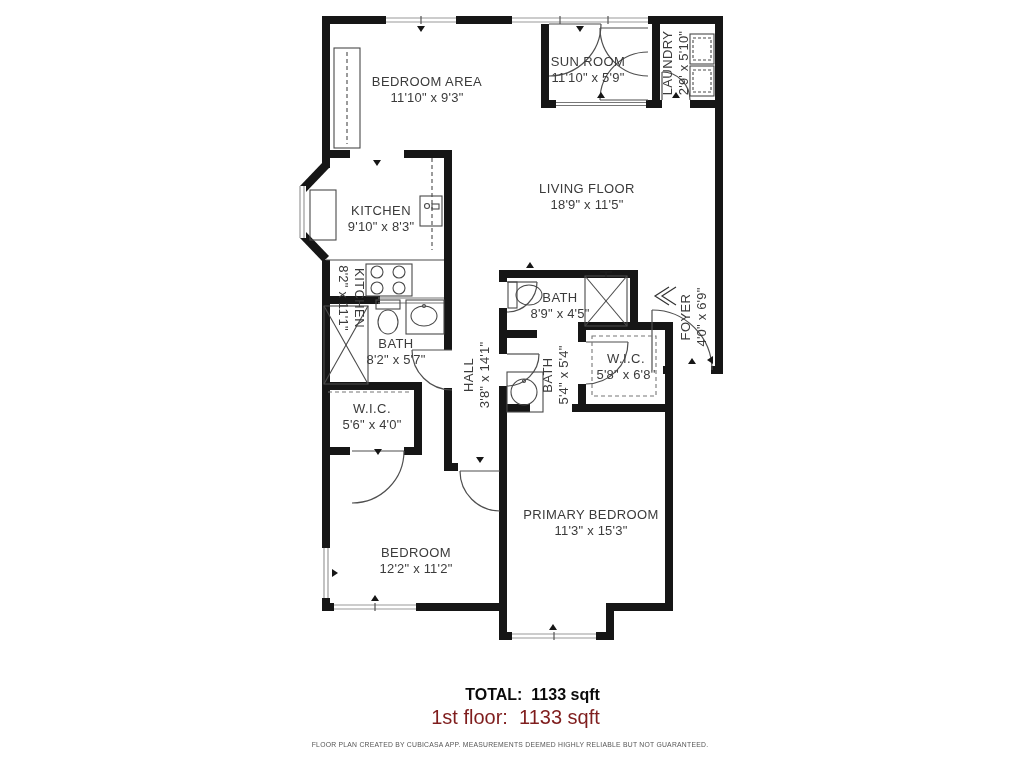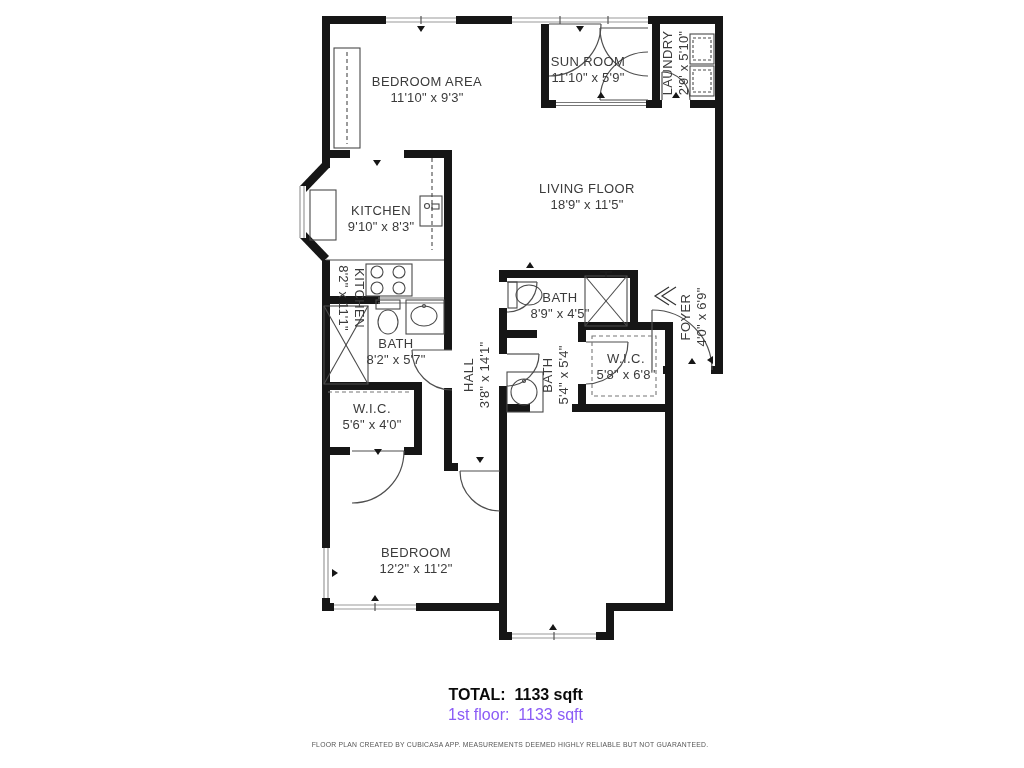--- a/index.html
+++ b/index.html
@@ -8,21 +8,21 @@
   .plan-svg{position:absolute;left:0;top:0;}
   .rl{position:absolute;transform:translate(-50%,-50%);text-align:center;
       color:#3b3b3b;white-space:nowrap;line-height:1.25;}
   .rl .n{font-size:13px;letter-spacing:.4px;}
   .rl .d{font-size:13px;letter-spacing:.2px;}
   .rl.v{transform:translate(-50%,-50%) rotate(-90deg);}
   .rl.vcw{transform:translate(-50%,-50%) rotate(90deg);}
   .totals{position:absolute;left:510px;top:686px;transform:translateX(-50%);
           text-align:right;color:#111;}
   .totals .t1{font-size:16px;font-weight:bold;color:#0a0a0a;}
-  .totals .t2{font-size:16px;color:#8b5cf6;margin-top:2px;margin-left:11px;}
+  .totals .t2{font-size:20px;color:#7f1d1d;margin-top:2px;margin-left:11px;}
   .disclaimer{position:absolute;left:510px;top:741px;transform:translateX(-50%);
               font-size:6.8px;color:#555;letter-spacing:.25px;white-space:nowrap;}
   .watermark{position:absolute;left:2px;top:714px;font-size:27px;color:#e2e2e2;
              letter-spacing:1px;text-shadow:1px 1px 0 #f5f5f5, -1px -1px 0 #d6d6d6;}
 </style>
 </head>
 <body>
 
 <div class="page">
 
@@ -320,20 +320,24 @@
     <div class="d">5'4" x 5'4"</div>
   </div>
   <div class="rl" style="left:372px;top:417px">
     <div class="n">W.I.C.</div>
     <div class="d">5'6" x 4'0"</div>
   </div>
   <div class="rl" style="left:416px;top:561px">
     <div class="n">BEDROOM</div>
     <div class="d">12'2" x 11'2"</div>
   </div>
+  <div class="rl" style="left:591px;top:523px">
+    <div class="n">PRIMARY BEDROOM</div>
+    <div class="d">11'3" x 15'3"</div>
+  </div>
 
   <div class="totals">
     <div class="t1"><span>TOTAL:</span>&nbsp;&nbsp;<span>1133 sqft</span></div>
     <div class="t2"><span>1st floor:</span>&nbsp;&nbsp;<span>1133 sqft</span></div>
   </div>
 
   <div class="disclaimer">FLOOR PLAN CREATED BY CUBICASA APP. MEASUREMENTS DEEMED HIGHLY RELIABLE BUT NOT GUARANTEED.</div>
 </div>
 
 </body></html>

